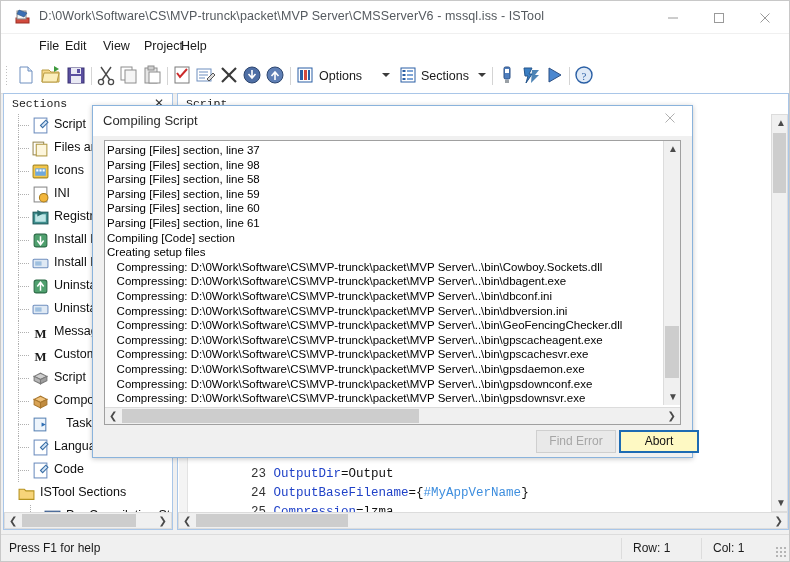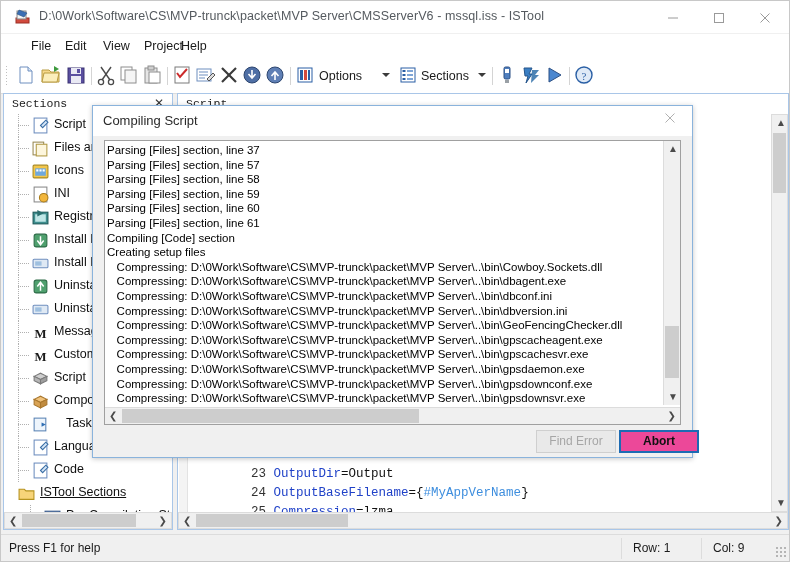--- a/index.html
+++ b/index.html
@@ -330,21 +330,21 @@
     background: #e1e1e1;
     border: 1px solid #adadad;
     box-sizing: border-box;
     font-size: 12px;
     color: #111111;
     text-align: center;
     line-height: 21px;
     cursor: default;
   }
   .dlg-btn.disabled { color: #a6a6a6; background: #e9e9e9; border-color: #cfcfcf; }
-  .dlg-btn.default  { border: 2px solid #1d6bb3; background: #ec4899; line-height: 19px; font-weight: bold; }
+  .dlg-btn.default  { border: 2px solid #1d6bb3; background: #fef9c3; line-height: 19px; }
 </style>
 </head>
 <body>
 
 <div id="app">
 
   <div class="titlebar">
     <span class="titlebar-icon">
       <svg width="16" height="16" viewBox="0 0 16 16">
         <rect x="1" y="9" width="13" height="5" fill="#d24a3d" stroke="#9c2f24"></rect>
@@ -367,21 +367,21 @@
     </div>
     <div class="wbtn wbtn-close">
       <svg width="12" height="12" viewBox="0 0 12 12">
         <line x1="1.5" y1="1.5" x2="10.5" y2="10.5" stroke="#9a9a9a" stroke-width="1"></line>
         <line x1="10.5" y1="1.5" x2="1.5" y2="10.5" stroke="#9a9a9a" stroke-width="1"></line>
       </svg>
     </div>
   </div>
 
   <div class="menubar">
-    <div class="menu-item" style="left:23px">File</div>
+    <div class="menu-item" style="left:31px">File</div>
     <div class="menu-item" style="left:57px">Edit</div>
     <div class="menu-item" style="left:95px">View</div>
     <div class="menu-item" style="left:136px">Project</div>
     <div class="menu-item" style="left:173px">Help</div>
   </div>
 
   <div class="toolbar">
     <span class="tb-grip"></span>
 
     <div class="tb-btn" style="left:14px">
@@ -671,21 +671,21 @@
           <span class="tree-icon" style="left: 28px;"><svg width="17" height="17" viewBox="0 0 16 16">
               <rect x="2" y="1" width="12" height="14" fill="#fff" stroke="#6f8fbf"></rect>
               <path d="M8 8 l5 -5 l2 2 l-5 5 z" fill="#d6e6f7" stroke="#3a6ea5"></path>
             </svg></span>
           <span class="tree-label" style="left: 50px;">Code</span>
         </div>
         <div class="tree-row">
           <span class="tree-icon" style="left: 14px;"><svg width="17" height="17" viewBox="0 0 16 16">
               <path d="M1 4 h5 l1.5 1.5 h7.5 v8 h-14 z" fill="#f7d479" stroke="#b6931f"></path>
             </svg></span>
-          <span class="tree-label" style="left: 36px; text-decoration: underline;">ISTool Sections</span>
+          <span class="tree-label" style="left: 36px;">ISTool Sections</span>
         </div>
         <div class="tree-row">
           <span class="tree-vline" style="left: 26px; top: 0px; height: 23px;"></span>
           <span class="tree-icon" style="left: 40px;"><svg width="17" height="17" viewBox="0 0 16 16">
               <rect x="1" y="3" width="14" height="10" fill="#6f8fbf" stroke="#3a5a8a"></rect>
               <rect x="2" y="4" width="12" height="8" fill="#cfe0f2"></rect>
               <path d="M5 10 q3 -5 6 0z" fill="#e8a62c"></path>
             </svg></span>
           <span class="tree-label" style="left: 62px;">Pre Compilation Steps</span>
         </div>
@@ -743,21 +743,21 @@
         <svg width="12" height="12" viewBox="0 0 12 12">
           <line x1="1.5" y1="1.5" x2="10.5" y2="10.5" stroke="#b0b0b0" stroke-width="1"></line>
           <line x1="10.5" y1="1.5" x2="1.5" y2="10.5" stroke="#b0b0b0" stroke-width="1"></line>
         </svg>
       </span>
     </div>
 
     <div class="log-box">
       <div class="log-list" id="log-list">
           <div class="log-line">Parsing [Files] section, line 37</div>
-          <div class="log-line">Parsing [Files] section, line 57</div>
+          <div class="log-line">Parsing [Files] section, line 98</div>
           <div class="log-line">Parsing [Files] section, line 58</div>
           <div class="log-line">Parsing [Files] section, line 59</div>
           <div class="log-line">Parsing [Files] section, line 60</div>
           <div class="log-line">Parsing [Files] section, line 61</div>
           <div class="log-line">Compiling [Code] section</div>
           <div class="log-line">Creating setup files</div>
           <div class="log-line">   Compressing: D:\0Work\Software\CS\MVP-trunck\packet\MVP Server\..\bin\Cowboy.Sockets.dll</div>
           <div class="log-line">   Compressing: D:\0Work\Software\CS\MVP-trunck\packet\MVP Server\..\bin\dbagent.exe</div>
           <div class="log-line">   Compressing: D:\0Work\Software\CS\MVP-trunck\packet\MVP Server\..\bin\dbconf.ini</div>
           <div class="log-line">   Compressing: D:\0Work\Software\CS\MVP-trunck\packet\MVP Server\..\bin\dbversion.ini</div>
@@ -784,17 +784,17 @@
 
     <div class="dlg-btn disabled" style="left:443px;top:324px">Find Error</div>
     <div class="dlg-btn default" style="left:526px;top:324px">Abort</div>
   </div>
 
   <div class="statusbar">
     <span class="status-text" style="left:8px">Press F1 for help</span>
     <span class="status-sep" style="left:620px"></span>
     <span class="status-text" style="left:632px">Row: 1</span>
     <span class="status-sep" style="left:700px"></span>
-    <span class="status-text" style="left:712px">Col: 9</span>
+    <span class="status-text" style="left:712px">Col: 1</span>
     <span class="status-grip"></span>
   </div>
 
 </div>
 
 </body></html>

